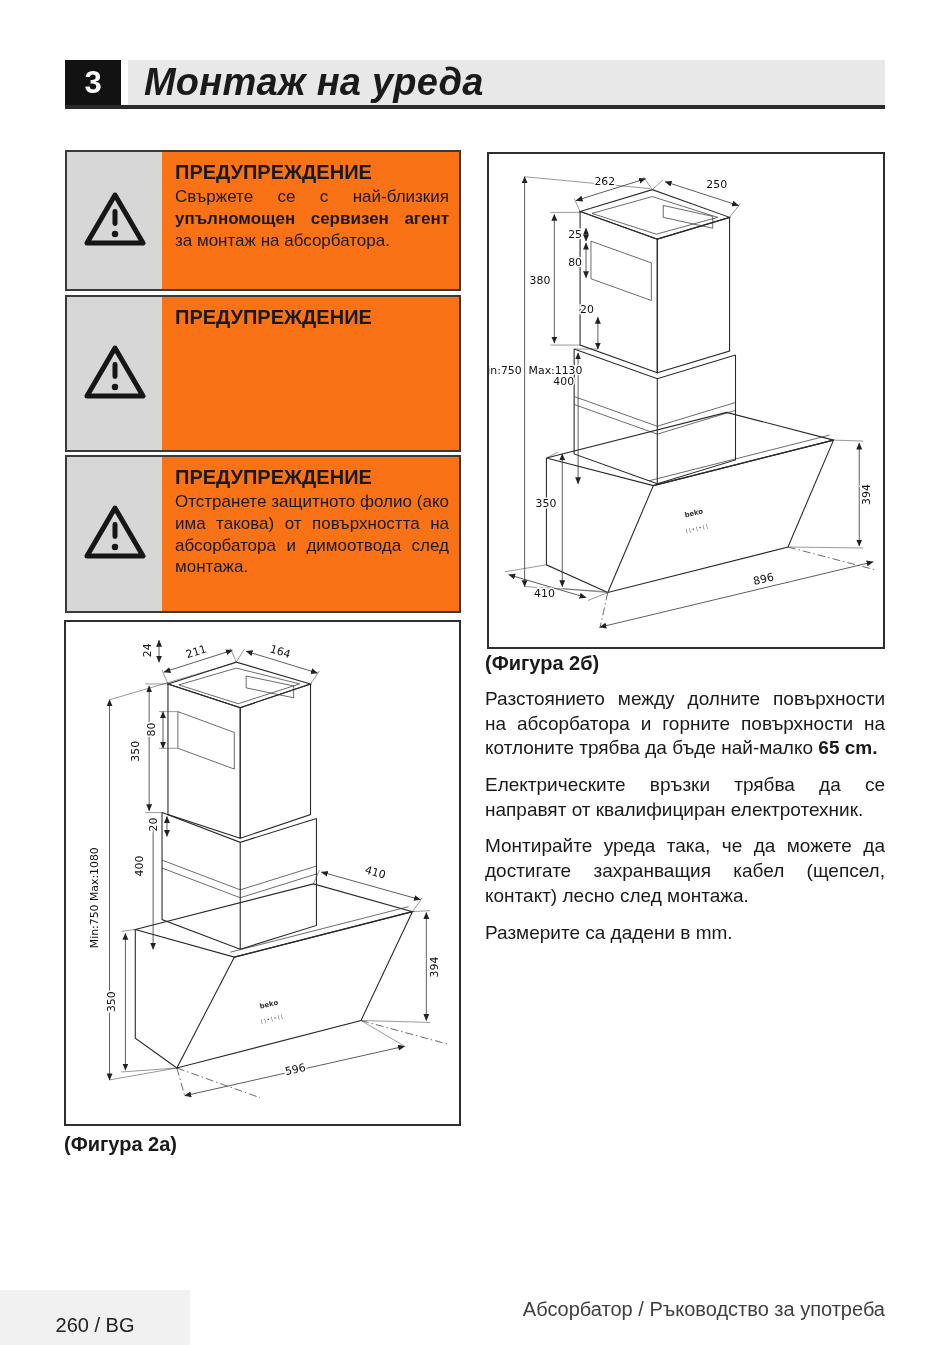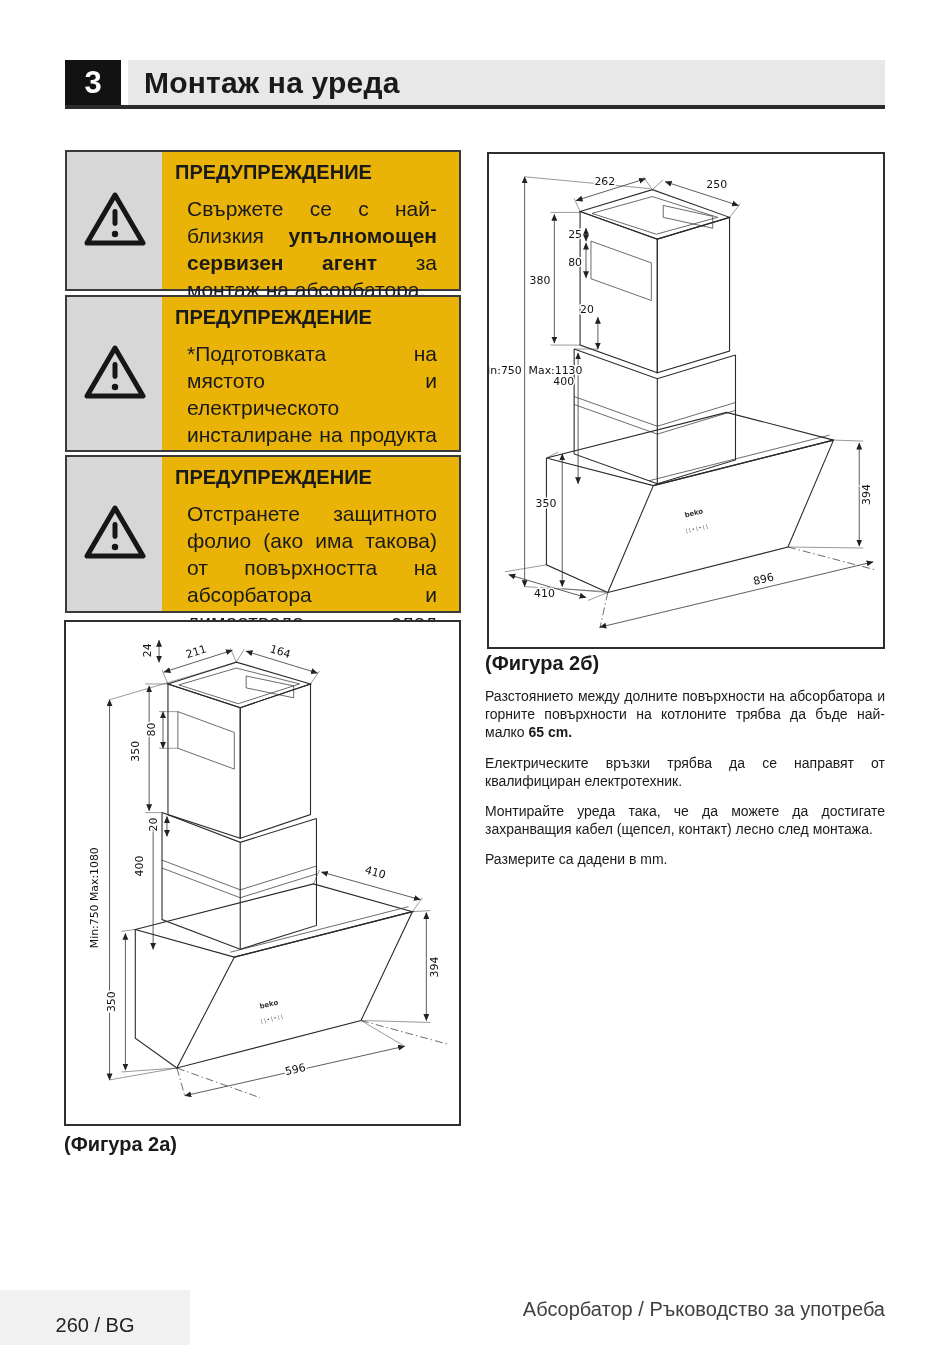--- a/index.html
+++ b/index.html
@@ -6,43 +6,43 @@
   .page{position:relative;width:950px;height:1345px;background:#fff;
         font-family:"Liberation Sans",sans-serif;color:#1a1a1a;overflow:hidden;}
 
   
   .hdr{position:absolute;left:65px;top:60px;width:820px;height:45px;
        border-bottom:4px solid #2b2b2b;display:flex;}
   .hdr-num{width:56px;background:#121212;color:#fff;font-size:31px;font-weight:bold;
            display:flex;align-items:center;justify-content:center;}
   .hdr-gap{width:7px;background:#fff;}
   .hdr-bar{flex:1;background:#e8e8e8;display:flex;align-items:center;padding-left:16px;}
-  .hdr-bar h1{margin:0;font-size:30px;font-weight:bold;letter-spacing:.2px;}
+  .hdr-bar h1{margin:0;font-size:38px;font-weight:bold;letter-spacing:.2px;font-style:italic;}
 
   
   .warn{position:absolute;left:65px;width:396px;border:2px solid #3a3a3a;
-        display:flex;box-sizing:border-box;background:#eab308;}
+        display:flex;box-sizing:border-box;background:#f97316;}
   .w1{top:150px;height:141px}.w2{top:295px;height:157px}.w3{top:455px;height:158px}
   .warn-ico{flex:0 0 95px;background:#d7d7d7;display:flex;align-items:center;justify-content:center;}
   .warn-body{flex:1;padding:9px 10px 6px 13px;}
   .warn-title{font-size:20px;font-weight:bold;margin:0 0 2px;}
-  .warn-text{font-size:21px;line-height:1.28;text-align:justify;margin:12px;}
+  .warn-text{font-size:17px;line-height:1.28;text-align:justify;margin:0;}
   .warn-text b{font-weight:bold;}
 
   
   .figbox{position:absolute;border:2px solid #2e2e2e;background:#fff;box-sizing:border-box;}
   .f2b{left:487px;top:152px;width:398px;height:497px;}
   .f2a{left:64px;top:620px;width:397px;height:506px;}
   .figbox svg{display:block;width:100%;height:100%;}
   .cap2a{position:absolute;left:64px;top:1133px;font-size:20px;font-weight:bold;}
 
   
   .rightcol{position:absolute;left:485px;top:652px;width:400px;}
   .rc-cap{font-size:20px;font-weight:bold;margin:0 0 12px;}
-  .rc-p{font-size:14px;line-height:1.3;text-align:justify;margin:0 0 12px;}
+  .rc-p{font-size:19px;line-height:1.3;text-align:justify;margin:0 0 12px;}
   .rc-p b{font-weight:bold;}
 
   
   .footer-left{position:absolute;left:0;top:1290px;width:190px;height:70px;background:#f1f1f1;
                display:flex;align-items:center;justify-content:center;font-size:20px;color:#222;}
   .footer-right{position:absolute;right:65px;top:1298px;font-size:20px;color:#404040;}
 
   
   .dwg-line{stroke:#2a2a2a;fill:none;stroke-width:1.1;}
   .dwg-thin{stroke:#2a2a2a;fill:none;stroke-width:0.7;}
@@ -88,21 +88,20 @@
       <span>
         <svg width="64" height="58" viewBox="0 0 64 58">
           <path d="M32 5 L60 53 L4 53 Z" fill="none" stroke="#161616" stroke-width="5" stroke-linejoin="round"></path>
           <rect x="29.5" y="19" width="5" height="17" rx="2.4" fill="#161616"></rect>
           <circle cx="32" cy="44" r="3.2" fill="#161616"></circle>
         </svg>
       </span>
     </div>
     <div class="warn-body">
       <p class="warn-title">ПРЕДУПРЕЖДЕНИЕ</p>
-      <p class="warn-text"><span>*Подготовката на мястото и електрическото инсталиране на продукта са отговорност на потребителя.</span><b></b><span></span></p>
     </div>
   </section>
 
   <section class="warn w3">
     <div class="warn-ico">
       <span>
         <svg width="64" height="58" viewBox="0 0 64 58">
           <path d="M32 5 L60 53 L4 53 Z" fill="none" stroke="#161616" stroke-width="5" stroke-linejoin="round"></path>
           <rect x="29.5" y="19" width="5" height="17" rx="2.4" fill="#161616"></rect>
           <circle cx="32" cy="44" r="3.2" fill="#161616"></circle>

